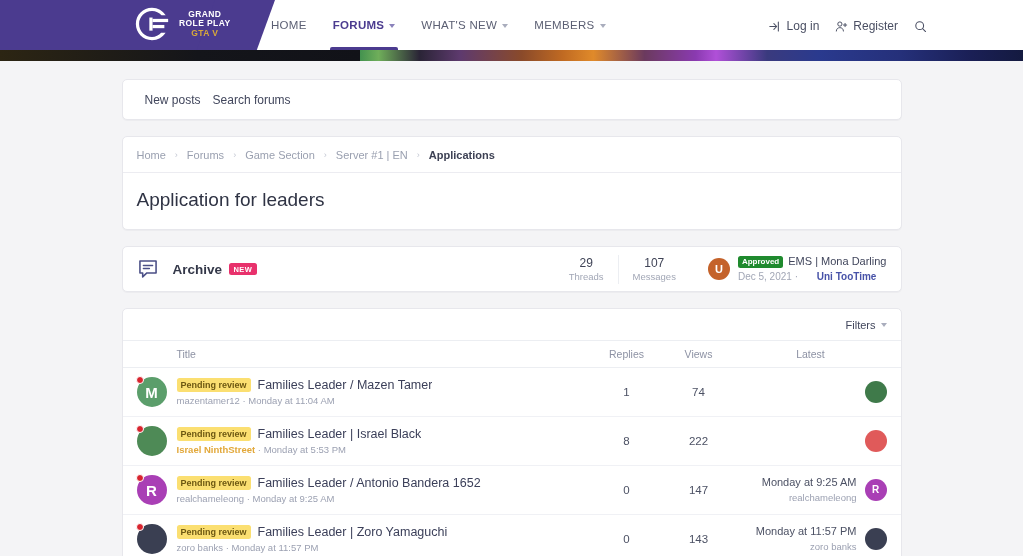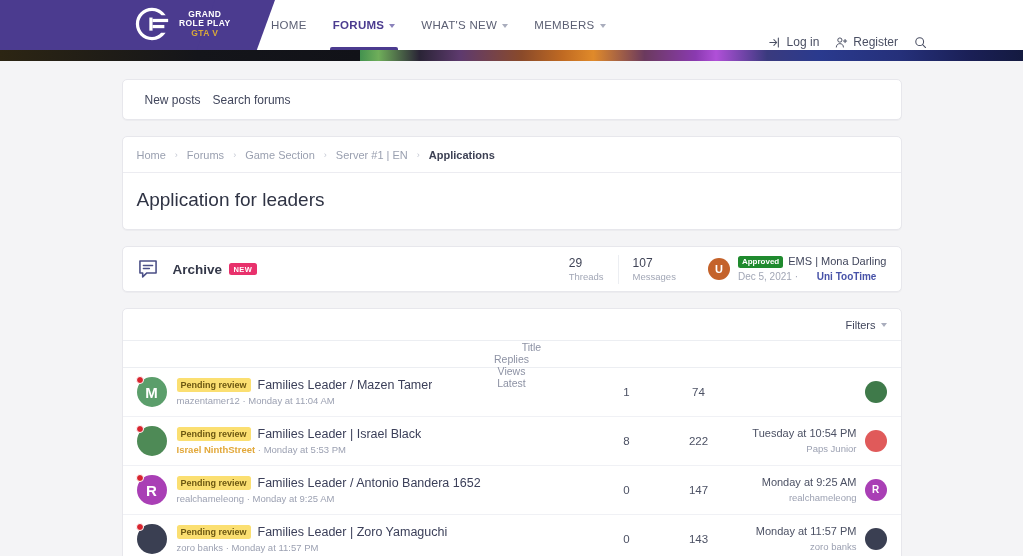--- a/index.html
+++ b/index.html
@@ -75,21 +75,21 @@
     width: 0; height: 0;
     border-left: 3.5px solid transparent;
     border-right: 3.5px solid transparent;
     border-top: 4px solid #a9adbd;
     display: inline-block;
     margin-top: 1px;
   }
   .nav-item.active .caret { border-top-color: #8a82bb; }
 
   .header-right {
-    position: absolute; right: 96px; top: 16px;
+    position: absolute; right: 96px; top: 0;
     height: 52px;
     display: flex; align-items: center; gap: 16px;
     z-index: 4;
   }
   .hr-link {
     display: flex; align-items: center; gap: 5px;
     font-size: 12px; color: #4a4f63; cursor: pointer;
     white-space: nowrap;
   }
   .hr-icon { width: 13px; height: 13px; display: block; }
@@ -184,20 +184,21 @@
     background: #e8316c; color: #fff;
     font-size: 7.5px; font-weight: bold;
     padding: 2.5px 4.5px 2px 4.5px;
     border-radius: 2.5px;
     letter-spacing: .4px;
     line-height: 1;
     text-transform: uppercase;
   }
   .node-spacer { flex: 1 1 auto; }
   .node-stat {
+    text-align: center;
     padding: 0 14px;
     line-height: 1.35;
   }
   .node-stat + .node-stat { border-left: 1px solid #eceef2; }
   .stat-num { font-size: 12px; color: #3f4356; }
   .stat-lbl { font-size: 9.5px; color: #a2a7b6; }
   .node-last {
     display: flex; align-items: center; gap: 8px;
     padding-left: 18px; min-width: 180px;
   }
@@ -231,21 +232,20 @@
     font-size: 11px; color: #41465c; cursor: pointer;
     display: flex; align-items: center; gap: 5px;
   }
   .list-head {
     height: 28px;
     display: flex; align-items: center;
     border-top: 1px solid #eceef2;
     border-bottom: 1px solid #eceef2;
     font-size: 10.5px; color: #8d92a4;
     padding: 0 14px;
-    flex-direction: column;
   }
   .col-title { flex: 1 1 auto; padding-left: 40px; }
   .col-replies { width: 72px; text-align: center; }
   .col-views { width: 72px; text-align: center; }
   .col-latest { width: 152px; text-align: center; }
 
   .trow {
     display: flex; align-items: center;
     padding: 9px 14px;
     border-bottom: 1px solid #f0f1f5;
@@ -469,24 +469,20 @@
           </div>
           <div class="t-line2">
             <span class="t-author hl">Israel NinthStreet</span>
             <span>·</span>
             <span>Monday at 5:53 PM</span>
           </div>
         </div>
         <div class="t-replies">8</div>
         <div class="t-views">222</div>
         <div class="t-latest">
-          <div class="t-latest-text">
-            <div class="tl-1">Tuesday at 10:54 PM</div>
-            <div class="tl-2">Paps Junior</div>
-          </div>
           <div class="av" style="background:#e05a5a"></div>
         </div>
       </div>
 
       <div class="trow">
         <div class="t-av-wrap">
           <div class="av t-av" style="background:#a93fb5">R</div>
           <div class="t-dot"></div>
         </div>
         <div class="t-main">

